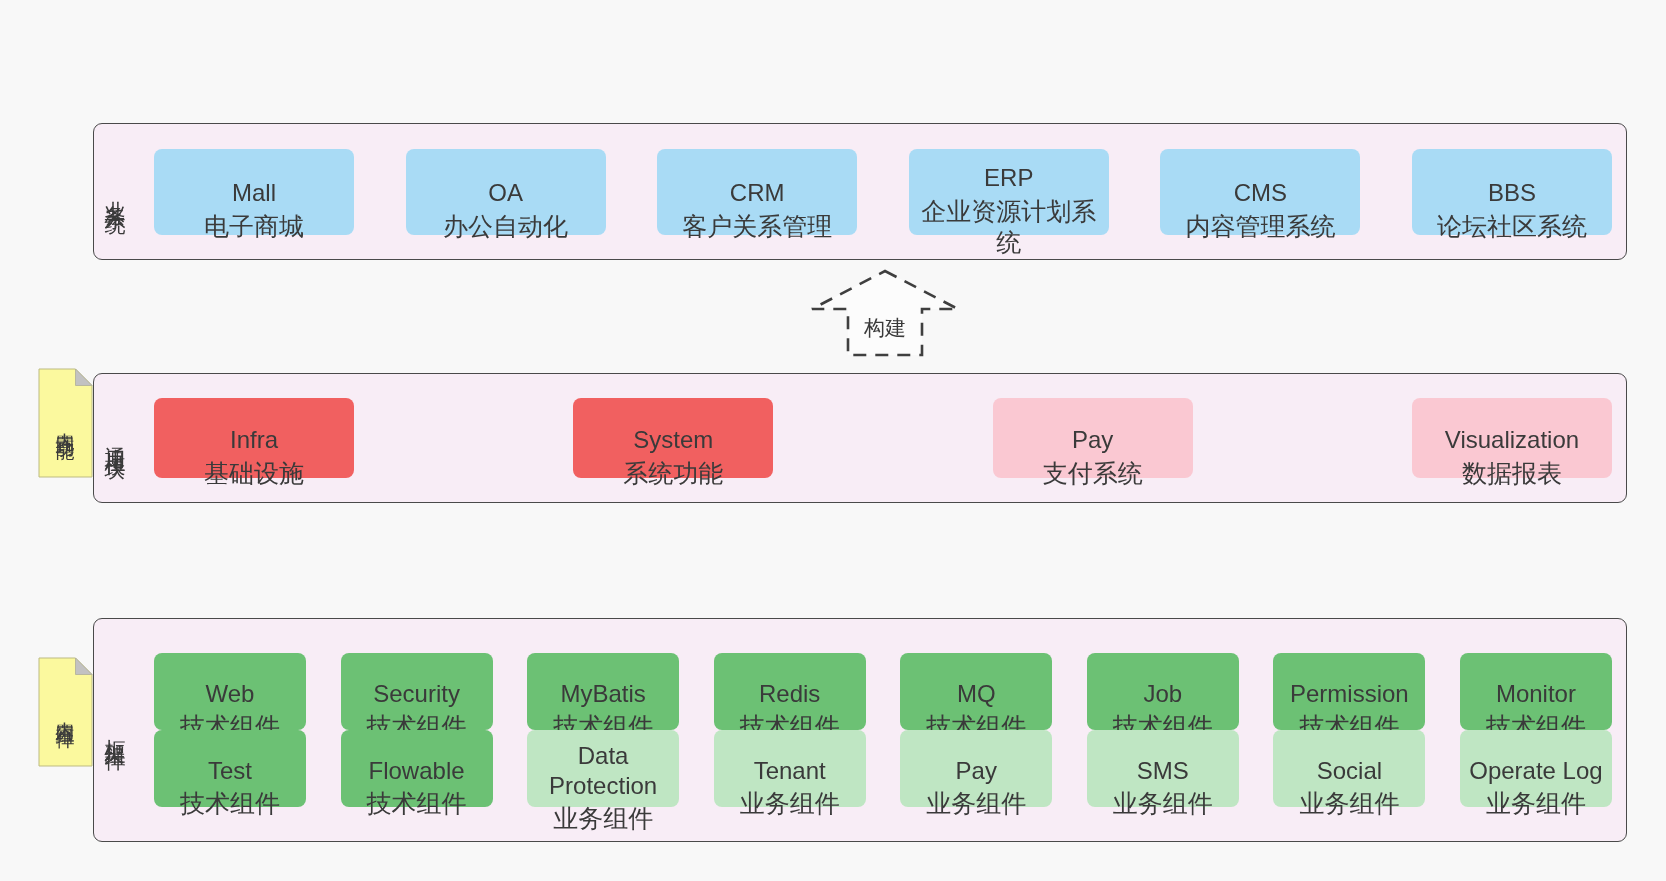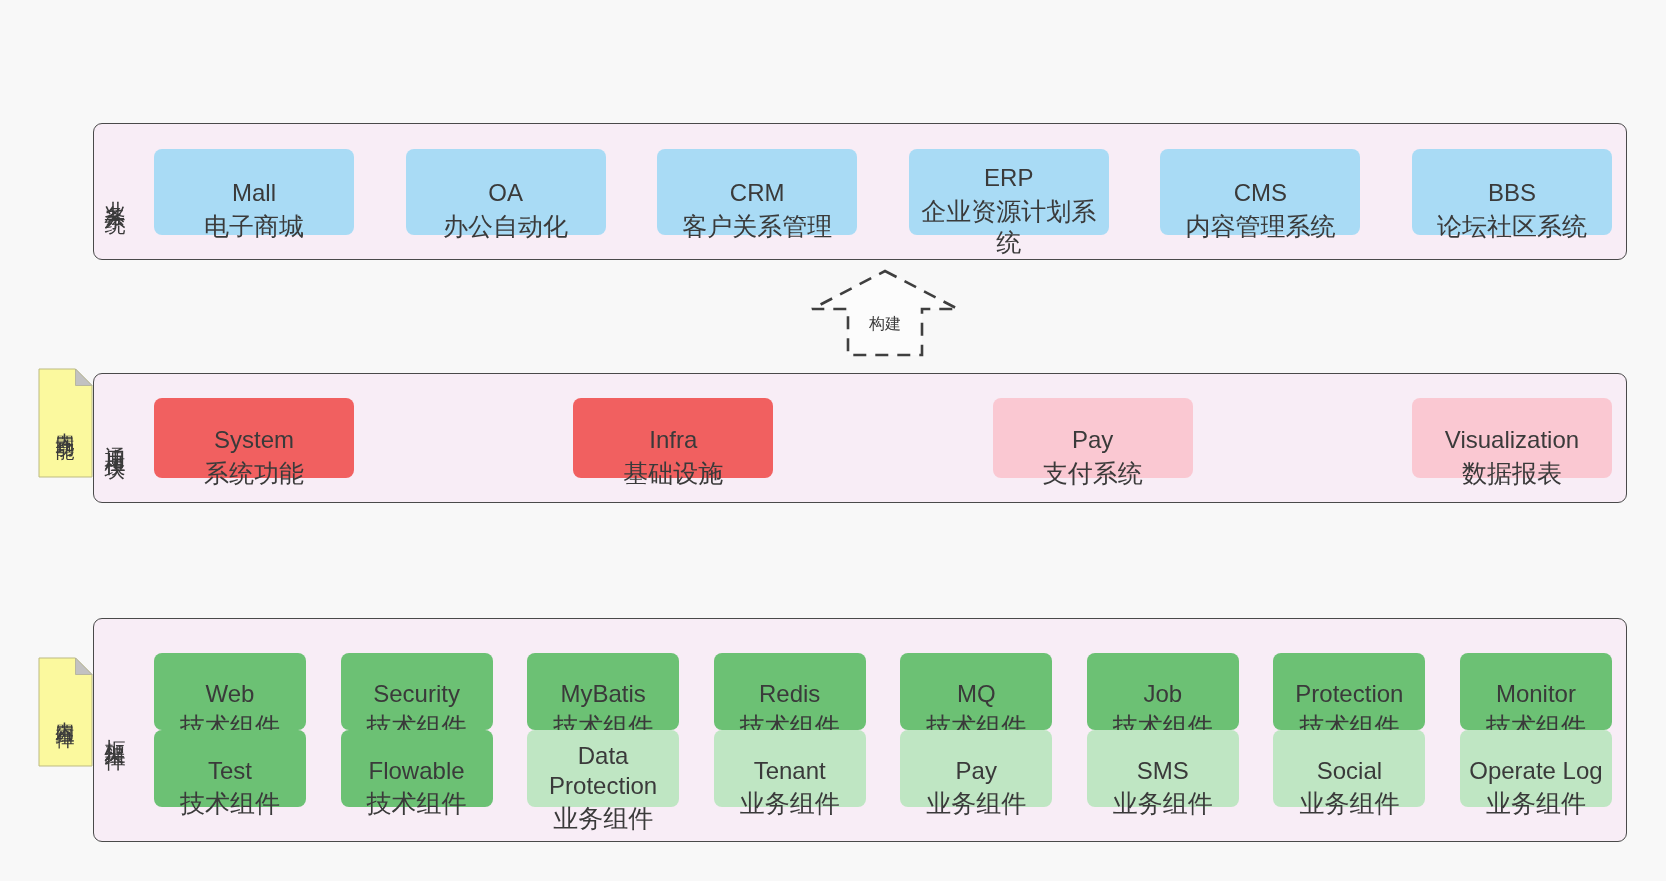--- a/index.html
+++ b/index.html
@@ -90,21 +90,21 @@
     width: 160px;
     height: 90px;
   }
   #arrow1 { top: 268px; }
   #arrow2 { top: 514px; }
   .arrow svg { position: absolute; inset: 0; }
   .arrow-label {
     position: absolute;
     left: 0; right: 0; top: 46px;
     text-align: center;
-    font-size: 16px;
+    font-size: 21px;
     color: var(--text, #3a3a3a);
   }
 
   .sticky {
     position: absolute;
     left: 38px;
     width: 55px;
     height: 110px;
   }
   #sticky1 { top: 368px; }
@@ -171,26 +171,26 @@
       <path d="M1,1 H37.5 L54,17.5 V109 H1 Z" fill="#fbf99e" stroke="#bdbb82" stroke-width="1"></path>
       <path d="M37.5,1 V17.5 H54 Z" fill="#c2c2c2" stroke="#aeae9a" stroke-width="0.8"></path>
     </svg>
     <div class="sticky-text">内置功能</div>
   </aside>
 
   <section class="panel" id="p2">
     <div class="vlabel">通用模块</div>
     <div class="boxes six">
       <div class="box c-red">
+        <div class="en">Infra</div>
+        <div class="zh">基础设施</div>
+      </div>
+      <div class="box c-red">
         <div class="en">System</div>
         <div class="zh">系统功能</div>
-      </div>
-      <div class="box c-red">
-        <div class="en">Infra</div>
-        <div class="zh">基础设施</div>
       </div>
       <div class="box c-pink">
         <div class="en">Pay</div>
         <div class="zh">支付系统</div>
       </div>
       <div class="box c-pink">
         <div class="en">Visualization</div>
         <div class="zh">数据报表</div>
       </div>
     </div>
@@ -227,21 +227,21 @@
         </div>
         <div class="box c-green">
           <div class="en">MQ</div>
           <div class="zh">技术组件</div>
         </div>
         <div class="box c-green">
           <div class="en">Job</div>
           <div class="zh">技术组件</div>
         </div>
         <div class="box c-green">
-          <div class="en">Protection</div>
+          <div class="en">Permission</div>
           <div class="zh">技术组件</div>
         </div>
         <div class="box c-green">
           <div class="en">Monitor</div>
           <div class="zh">技术组件</div>
         </div>
       </div>
       <div class="row">
         <div class="box c-green">
           <div class="en">Test</div>

